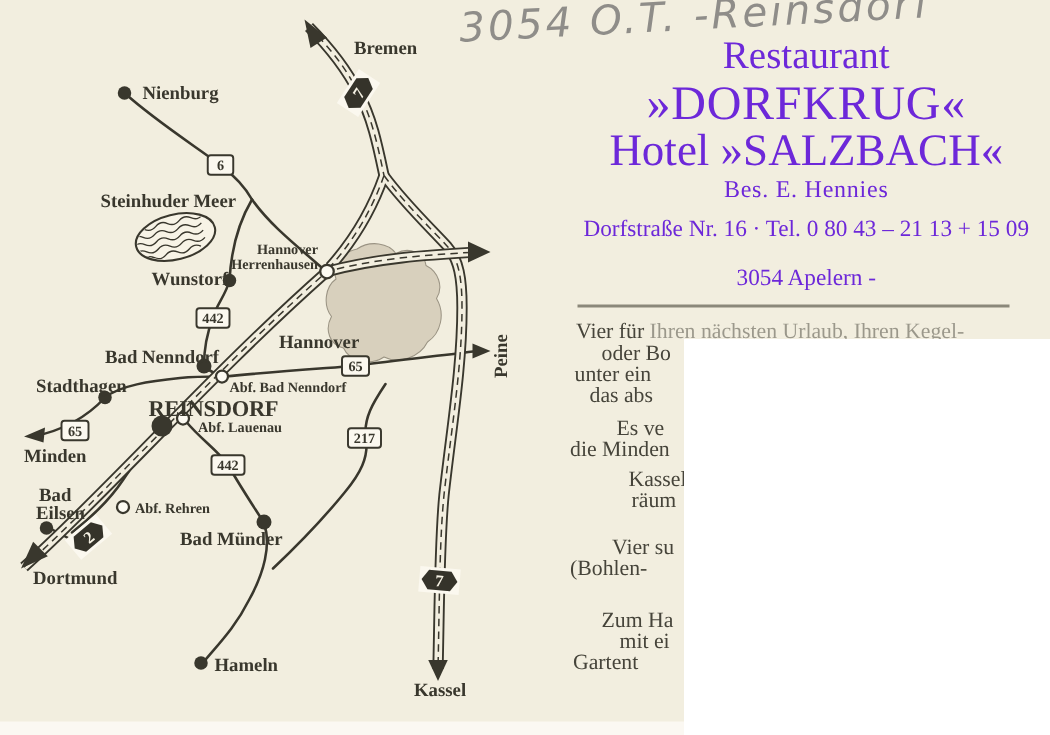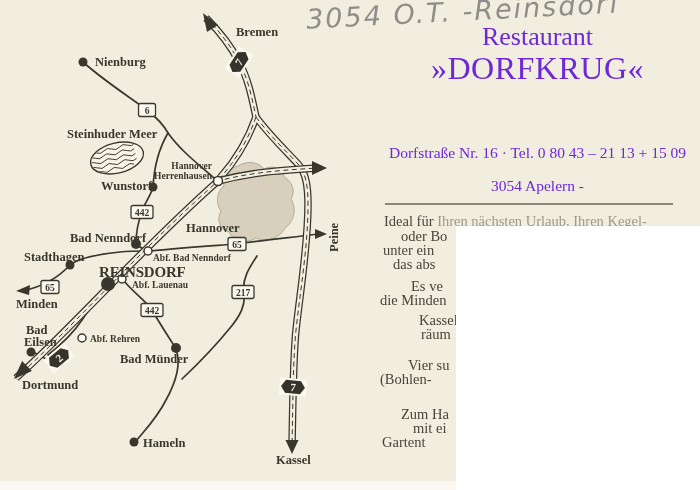--- a/index.html
+++ b/index.html
@@ -198,27 +198,29 @@
       <text class="lbl" x="143" y="447">Hameln</text>
       <text class="lbl" x="276" y="464">Kassel</text>
       <text class="lbl" x="338" y="252" transform="rotate(-90 338 252)">Peine</text>
     </g>
   </svg>
 
   <div class="handwriting">3054 O.T. -Reinsdorf</div>
 
   <div class="hdr hdr1">Restaurant</div>
   <div class="hdr hdr2">»DORFKRUG«</div>
+  <div class="hdr hdr3">Hotel »SALZBACH«</div>
+  <div class="hdr hdr4">Bes. E. Hennies</div>
   <div class="hdr adr1">Dorfstraße Nr. 16 · Tel. 0 80 43 – 21 13 + 15 09</div>
   <div class="hdr adr2">3054 Apelern -</div>
 
   <div class="rule"></div>
 
   <div class="frag" style="left:384px;top:213px;">
-    <span>Ideal für </span><span class="faded">Ihren nächsten Urlaub, Ihren Kegel-</span>
+    <span>Vier für </span><span class="faded">Ihren nächsten Urlaub, Ihren Kegel-</span>
   </div>
   <div class="frag" style="left:401px;top:228px;">oder Bo</div>
   <div class="frag" style="left:383px;top:242px;">unter ein</div>
   <div class="frag" style="left:393px;top:256px;">das abs</div>
   <div class="frag" style="left:411px;top:278px;">Es ve</div>
   <div class="frag" style="left:380px;top:292px;">die Minden</div>
   <div class="frag" style="left:419px;top:312px;">Kassel</div>
   <div class="frag" style="left:421px;top:326px;">räum</div>
   <div class="frag" style="left:408px;top:357px;">Vier su</div>
   <div class="frag" style="left:380px;top:371px;">(Bohlen-</div>

